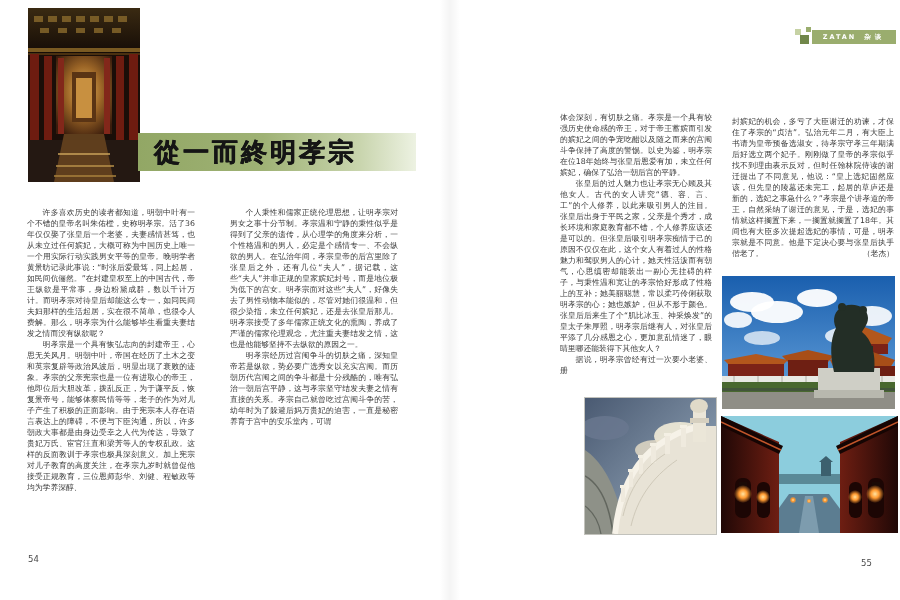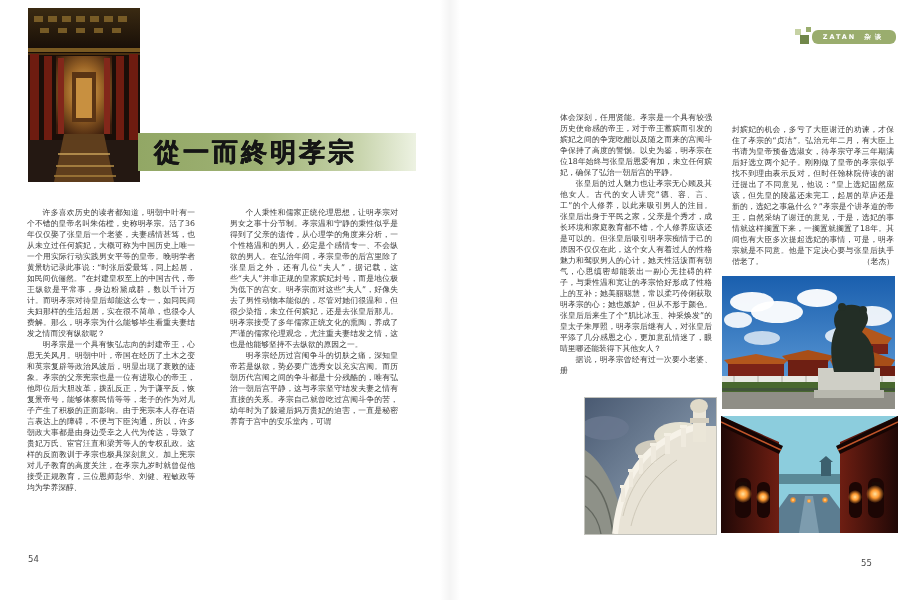--- a/index.html
+++ b/index.html
@@ -12,21 +12,21 @@
   .photo{position:absolute;overflow:hidden;}
   .photo svg{display:block;width:100%;height:100%;}
   .photo-palace{left:28px;top:8px;width:112px;height:174px;}
   .photo-lion{left:722px;top:276px;width:173px;height:133px;}
   .photo-marble{left:584px;top:397px;width:131px;height:136px;border:1px solid #c2c2bc;}
   .photo-lantern{left:721px;top:416px;width:177px;height:117px;}
 
   
   .zatan-bar{position:absolute;left:812px;top:30px;width:84px;height:14px;background:#9aad6e;
              color:#ffffff;font-size:6.5px;font-weight:bold;display:flex;align-items:center;
-             justify-content:center;gap:8px;border-radius:6px;}
+             justify-content:center;gap:8px;}
   .zatan-en{letter-spacing:2px;}
   .zatan-zh{letter-spacing:4px;}
   .sq{position:absolute;}
   .sq-a{left:795px;top:29px;width:6px;height:6px;background:#c6d2a4;}
   .sq-b{left:800px;top:35px;width:9px;height:9px;background:#71874a;}
   .sq-c{left:806px;top:27px;width:5px;height:5px;background:#9aad6e;}
 
   
   .title-bar{position:absolute;left:138px;top:133px;width:278px;height:38px;
              background:linear-gradient(90deg,#92a765 0%,#9fb275 45%,#c9d5ae 80%,#edf2e2 100%);
@@ -35,21 +35,21 @@
               padding-left:16px;text-shadow:0.6px 0 #151515,-0.3px 0 #151515;}
 
   
   .tcol{position:absolute;text-align:justify;color:#3a3a3a;font-size:7.8px;line-height:11px;}
   .tcol p{margin:0;text-indent:2em;}
   .tcol p.cont{text-indent:0;}
   .sig{float:right;}
   .col-l1{left:27px;top:207px;width:168px;}
   .col-l2{left:230px;top:207px;width:168px;}
   .col-r1{left:560px;top:112px;width:152px;}
-  .col-r2{left:732px;top:124px;width:162px;}
+  .col-r2{left:732px;top:116px;width:162px;}
 
   .pagenum{position:absolute;font-size:8.5px;color:#4a4a4a;}
   .pagenum-left{left:28px;top:554px;}
   .pagenum-right{left:861px;top:558px;}
 </style>
 </head>
 <body>
 
 <div class="spread">
 
@@ -127,21 +127,21 @@
 
     <div class="sq sq-a"></div>
     <div class="sq sq-b"></div>
     <div class="sq sq-c"></div>
     <div class="zatan-bar">
       <span class="zatan-en">ZATAN</span>
       <span class="zatan-zh">杂谈</span>
     </div>
 
     <div class="tcol col-r1">
-        <p class="cont">体会深刻，任用贤能。孝宗是一个具有较强历史使命感的帝王，对于帝王蓄嫔而引发的嫔妃之间的争宠吃醋以及随之而来的宫闱斗争保持了高度的警惕。以史为鉴，明孝宗在位18年始终与张皇后恩爱有加，未立任何嫔妃，确保了弘治一朝后宫的平静。</p>
+        <p class="cont">体会深刻，有切肤之痛。孝宗是一个具有较强历史使命感的帝王，对于帝王蓄嫔而引发的嫔妃之间的争宠吃醋以及随之而来的宫闱斗争保持了高度的警惕。以史为鉴，明孝宗在位18年始终与张皇后恩爱有加，未立任何嫔妃，确保了弘治一朝后宫的平静。</p>
         <p>张皇后的过人魅力也让孝宗无心顾及其他女人。古代的女人讲究“德、容、言、工”的个人修养，以此来吸引男人的注目。张皇后出身于平民之家，父亲是个秀才，成长环境和家庭教育都不错，个人修养应该还是可以的。但张皇后吸引明孝宗痴情于己的原因不仅仅在此，这个女人有着过人的性格魅力和驾驭男人的心计，她天性活泼而有朝气，心思缜密却能装出一副心无挂碍的样子，与秉性温和宽让的孝宗恰好形成了性格上的互补；她美丽聪慧，常以柔巧伶俐获取明孝宗的心；她也嫉妒，但从不形于颜色。张皇后后来生了个“肌比冰玉、神采焕发”的皇太子朱厚照，明孝宗后继有人，对张皇后平添了几分感恩之心，更加意乱情迷了，眼睛里哪还能装得下其他女人？</p>
         <p>据说，明孝宗曾经有过一次要小老婆、册</p>
       </div>
     <div class="tcol col-r2">
         <p class="cont">封嫔妃的机会，多亏了大臣谢迁的劝谏，才保住了孝宗的“贞洁”。弘治元年二月，有大臣上书请为皇帝预备选淑女，待孝宗守孝三年期满后好选立两个妃子。刚刚做了皇帝的孝宗似乎找不到理由表示反对，但时任翰林院侍读的谢迁提出了不同意见，他说：“皇上选妃固然应该，但先皇的陵墓还未完工，起居的草庐还是新的，选妃之事急什么？”孝宗是个讲孝道的帝王，自然采纳了谢迁的意见，于是，选妃的事情就这样搁置下来，一搁置就搁置了18年。其间也有大臣多次提起选妃的事情，可是，明孝宗就是不同意。他是下定决心要与张皇后执手偕老了。<span class="sig">（老杰）</span></p>
       </div>
 
     <div class="photo photo-lion">
       <svg viewBox="0 0 173 133" preserveAspectRatio="none">
         <defs>

